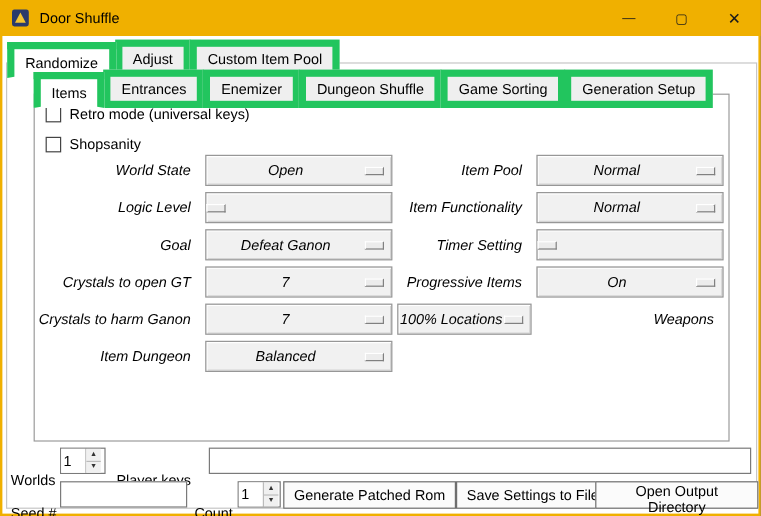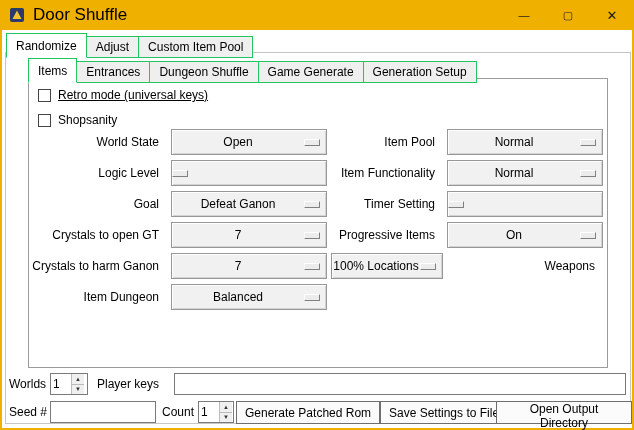--- a/index.html
+++ b/index.html
@@ -6,62 +6,62 @@
   html,body { background:#777; }
   .window{
     position:relative; width:634px; height:430px;
     background:#f0b000; font-family:"Liberation Sans",sans-serif;
     font-size:12px; color:#000; overflow:hidden;
   }
   
   .titlebar{ position:absolute; top:0; left:0; right:0; height:30px;
     display:flex; align-items:center; background:#f0b000; }
   .app-icon{ margin-left:9px; width:16px; height:16px; flex:0 0 16px; }
-  .title-text{ margin-left:8px; font-size:17px; }
+  .title-text{ margin-left:8px; font-size:12px; }
   .win-controls{ margin-left:auto; display:flex; height:100%; }
   .win-btn{ width:44px; height:100%; display:flex; align-items:center;
     justify-content:center; font-size:11px; color:#1a1a1a; cursor:default; }
   .win-btn.close{ font-size:13px; }
   
   .body{ position:absolute; left:2px; right:2px; top:30px; bottom:2px; background:#fff; }
   
   .tabbar{ position:absolute; display:flex; align-items:flex-end; z-index:3; }
   .outer-tabs{ left:4px; top:3px; }
   .inner-tabs{ left:26px; top:28px; }
-  .tab{ border:1px solid #22c55e; background:#efefef; padding:3px 9px 3px 9px;
+  .tab{ border:6px solid #22c55e; background:#efefef; padding:3px 9px 3px 9px;
     margin-right:-1px; white-space:nowrap; cursor:default; }
   .tab.selected{ background:#fff; border-bottom:1px solid #fff; padding-top:5px;
     padding-bottom:4px; position:relative; z-index:4; }
   
   .outer-pane{ position:absolute; left:3px; top:22px; width:626px; height:372px;
     border:1px solid #c6c6c6; background:#fff; }
   .inner-pane{ position:absolute; left:26px; top:48px; width:580px; height:290px;
     border:1px solid #9b9b9b; background:#fff; z-index:2; }
   
   .cbrow{ position:absolute; left:9px; display:flex; align-items:center; }
-  .cbrow.r1{ top:9px;text-decoration:underline; } .cbrow.r2{ top:34px; }
+  .cbrow.r1{ top:9px; } .cbrow.r2{ top:34px; }
   .cbbox{ width:13px; height:13px; background:#fff; border:1px solid #444;
     margin-right:7px; flex:0 0 13px; }
   
   .fields{ position:absolute; left:4px; top:50px; display:grid;
     grid-template-columns:134px 156px 112px 156px; column-gap:4px; row-gap:5px;
-    grid-auto-rows:26px; }
+    grid-auto-rows:26px;font-style:italic; }
   .flabel{ display:flex; align-items:center; justify-content:flex-end;
     padding-right:8px; white-space:nowrap; }
   .dropdown{ display:flex; align-items:center; background:#f1f1f1;
     border:1px solid #979797; box-shadow:inset 1px 1px 0 #ffffff, inset -1px -1px 0 #d4d4d4;
     cursor:default; }
   .dval{ flex:1; text-align:center; }
   .mb-ind{ width:16px; height:7px; margin-right:6px; background:#ececec;
     border-top:1px solid #fff; border-left:1px solid #fff;
     border-right:1px solid #808080; border-bottom:1px solid #808080; }
   
   .brow{ position:absolute; left:0; right:0; height:23px; z-index:5; }
   .brow1{ top:343px; } .brow2{ top:371px; }
-  .blabel{ position:absolute; top:4px; white-space:nowrap; }
+  .blabel{ position:absolute; top:20px; white-space:nowrap; }
   .tkinput{ position:absolute; top:0; height:22px; background:#fff;
     border:1px solid #7a7a7a; font-family:"Liberation Sans",sans-serif;
     font-size:12px; padding:0 4px; }
   .spin{ position:absolute; top:0; height:22px; display:flex; background:#fff;
     border:1px solid #7a7a7a; }
   .spin-val{ width:20px; border:none; outline:none; font-family:"Liberation Sans",sans-serif;
     font-size:12px; padding:0 2px; }
   .spin-btns{ width:13px; display:flex; flex-direction:column; border-left:1px solid #bbb; }
   .spin-arrow{ flex:1; display:flex; align-items:center; justify-content:center;
     font-size:6px; color:#333; background:#f0f0f0; cursor:default; }
@@ -94,22 +94,23 @@
 
     <div class="tabbar outer-tabs">
       <div class="tab selected">Randomize</div>
       <div class="tab">Adjust</div>
       <div class="tab">Custom Item Pool</div>
     </div>
 
     <div class="tabbar inner-tabs">
       <div class="tab selected">Items</div>
       <div class="tab">Entrances</div>
+      <div class="tab">Enemizer</div>
       <div class="tab">Dungeon Shuffle</div>
-      <div class="tab">Game Generate</div>
+      <div class="tab">Game Sorting</div>
       <div class="tab">Generation Setup</div>
     </div>
 
     <div class="inner-pane">
 
       <div class="cbrow r1">
         <span class="cbbox"></span>
         <span>Retro mode (universal keys)</span>
       </div>
       <div class="cbrow r2">

